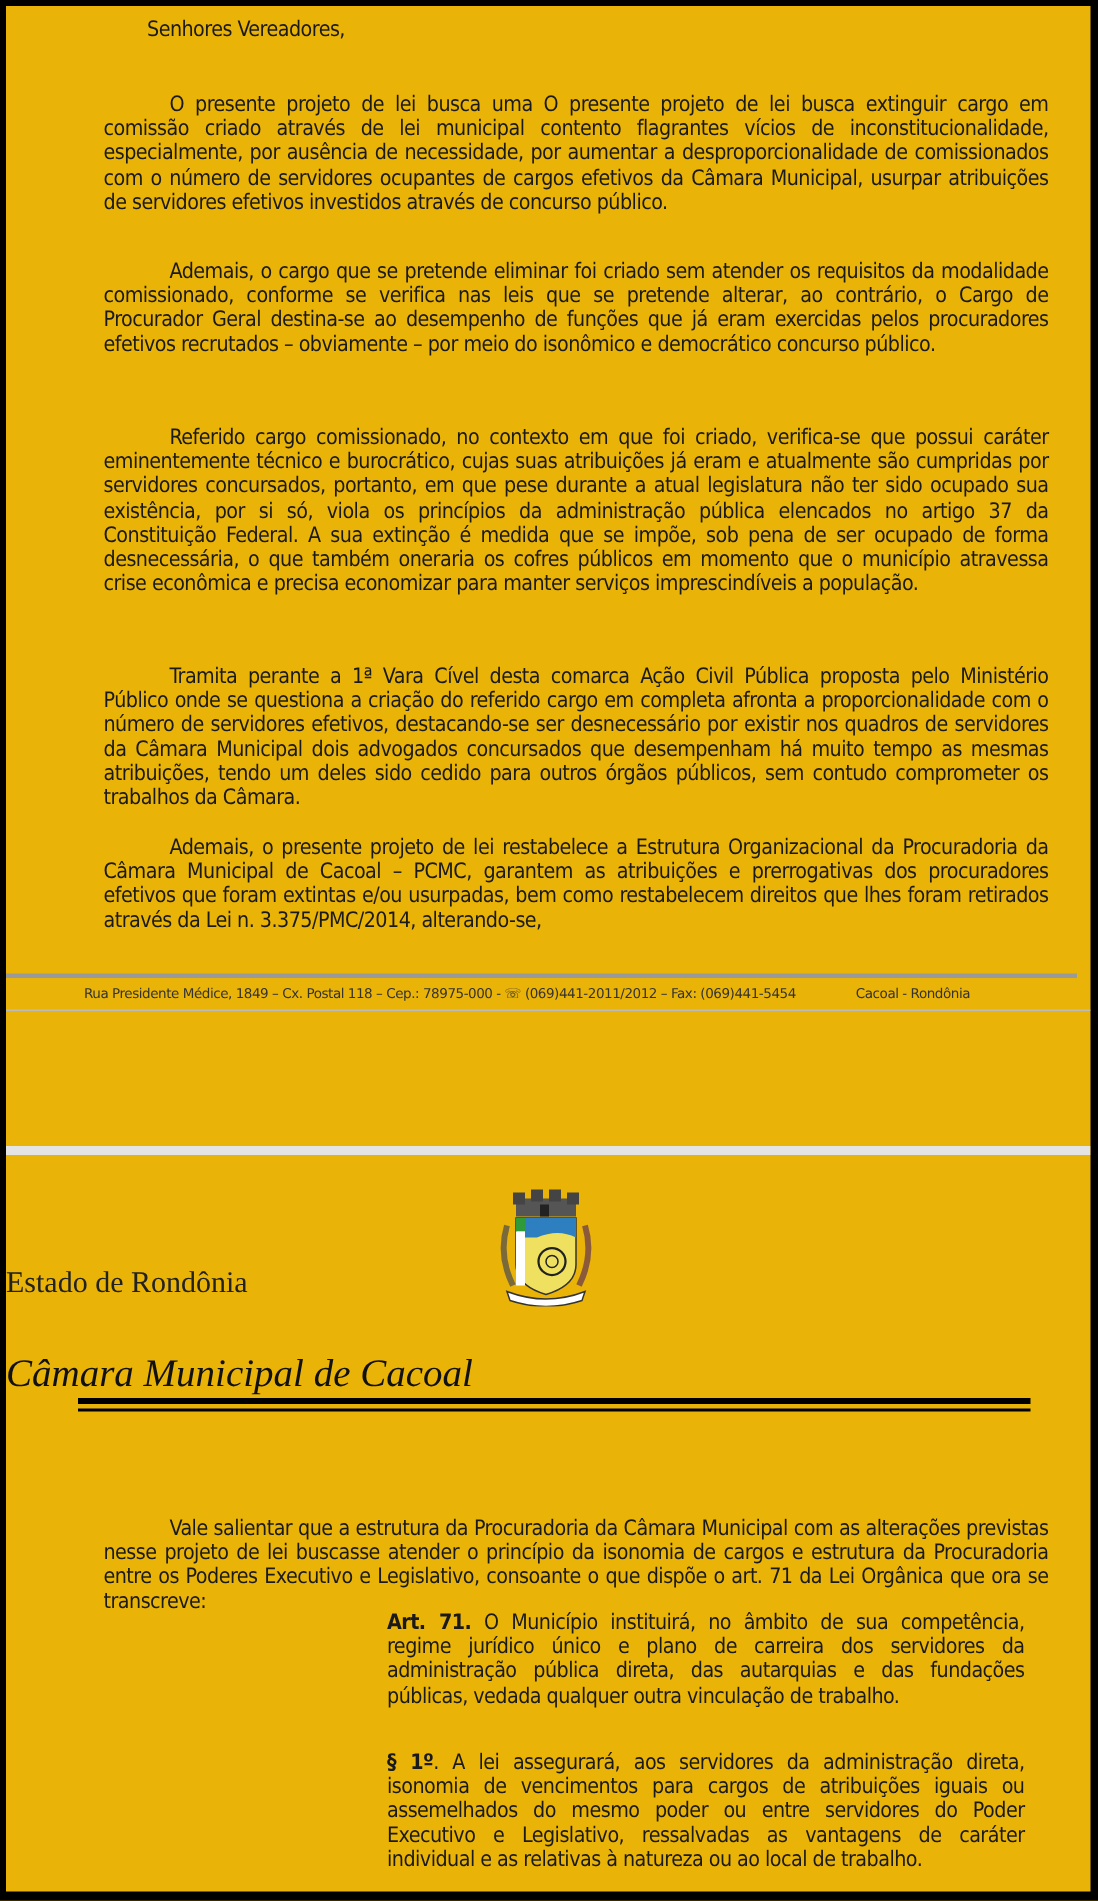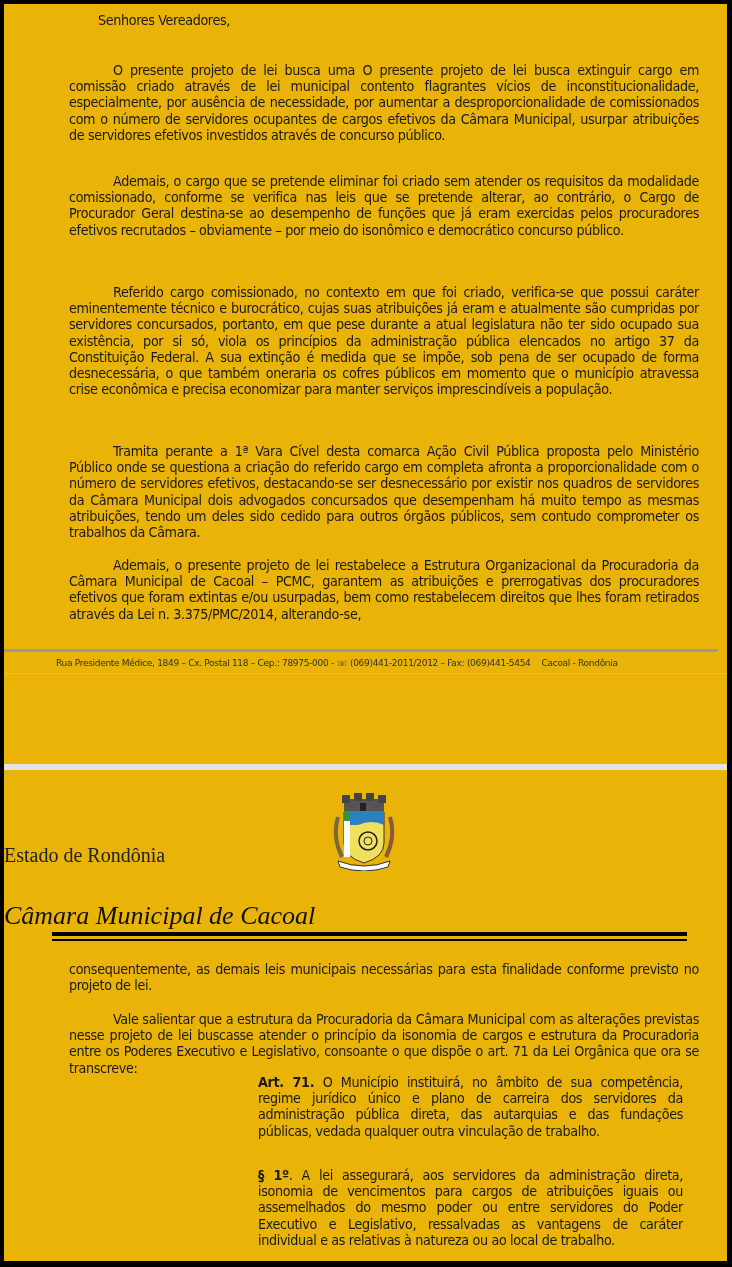--- a/index.html
+++ b/index.html
@@ -23,21 +23,21 @@
   .quote {
     position: absolute; left: 254px; width: 425px; margin: 0; text-align: justify;
   }
   .quote b { font-weight: bold; }
   .footer-line1 { position: absolute; left: 0; top: 645px; width: 714px; height: 3px; background: #9a9a9a; }
   .footer-line2 { position: absolute; left: 0; top: 669px; width: 723px; height: 1px; background: #bcbcbc; }
   .footer-text {
     position: absolute; left: 52px; top: 654px; font-size: 9px; line-height: 11px;
     font-family: "DejaVu Sans", sans-serif; color: #333; letter-spacing: -0.3px; white-space: nowrap;
   }
-  .footer-text .city { margin-left: 11px; text-align: center; }
+  .footer-text .city { margin-left: 40px; text-align: center; }
   .page-gap { position: absolute; left: 0; top: 760px; width: 723px; height: 6px; background: #e4e4e4; }
   .crest { position: absolute; left: 324px; top: 787px; width: 72px; height: 80px; }
   .hdr1 {
     position: absolute; left: 0; width: 723px; top: 840px; 
     font-family: "Liberation Serif", serif; font-size: 20px; color: #222;
   }
   .hdr2 {
     position: absolute; left: 0; width: 723px; top: 897px; 
     font-family: "Liberation Serif", serif; font-style: italic; font-size: 26px; color: #111;
   }
@@ -85,19 +85,18 @@
     <circle cx="40" cy="50" r="4" fill="none" stroke="#222" stroke-width="1"></circle>
 
     <path d="M10 70 Q36 80 62 70 L60 76 Q36 84 12 76 Z" fill="#fff" stroke="#333" stroke-width="1"></path>
   </svg>
 
   <div class="hdr1">Estado de Rondônia</div>
   <div class="hdr2">Câmara Municipal de Cacoal</div>
   <div class="rule-thick"></div>
   <div class="rule-thin"></div>
 
-  <p class="para txt noindent" style="top:941px">consequentemente, as demais leis municipais necessárias para esta finalidade conforme previsto no projeto de lei.</p>
   <p class="para txt" style="top:991px">Vale salientar que a estrutura da Procuradoria da Câmara Municipal com as alterações previstas nesse projeto de lei buscasse atender o princípio da isonomia de cargos e estrutura da Procuradoria entre os Poderes Executivo e Legislativo, consoante o que dispõe o art. 71 da Lei Orgânica que ora se transcreve:</p>
 
   <p class="quote txt" style="top:1070px"><b>Art. 71.</b><span> O Município instituirá, no âmbito de sua competência, regime jurídico único e plano de carreira dos servidores da administração pública direta, das autarquias e das fundações públicas, vedada qualquer outra vinculação de trabalho.</span></p>
   <p class="quote txt" style="top:1163px"><b>§ 1º</b><span>. A lei assegurará, aos servidores da administração direta, isonomia de vencimentos para cargos de atribuições iguais ou assemelhados do mesmo poder ou entre servidores do Poder Executivo e Legislativo, ressalvadas as vantagens de caráter individual e as relativas à natureza ou ao local de trabalho.</span></p>
 
 </div>
 
 </body></html>

